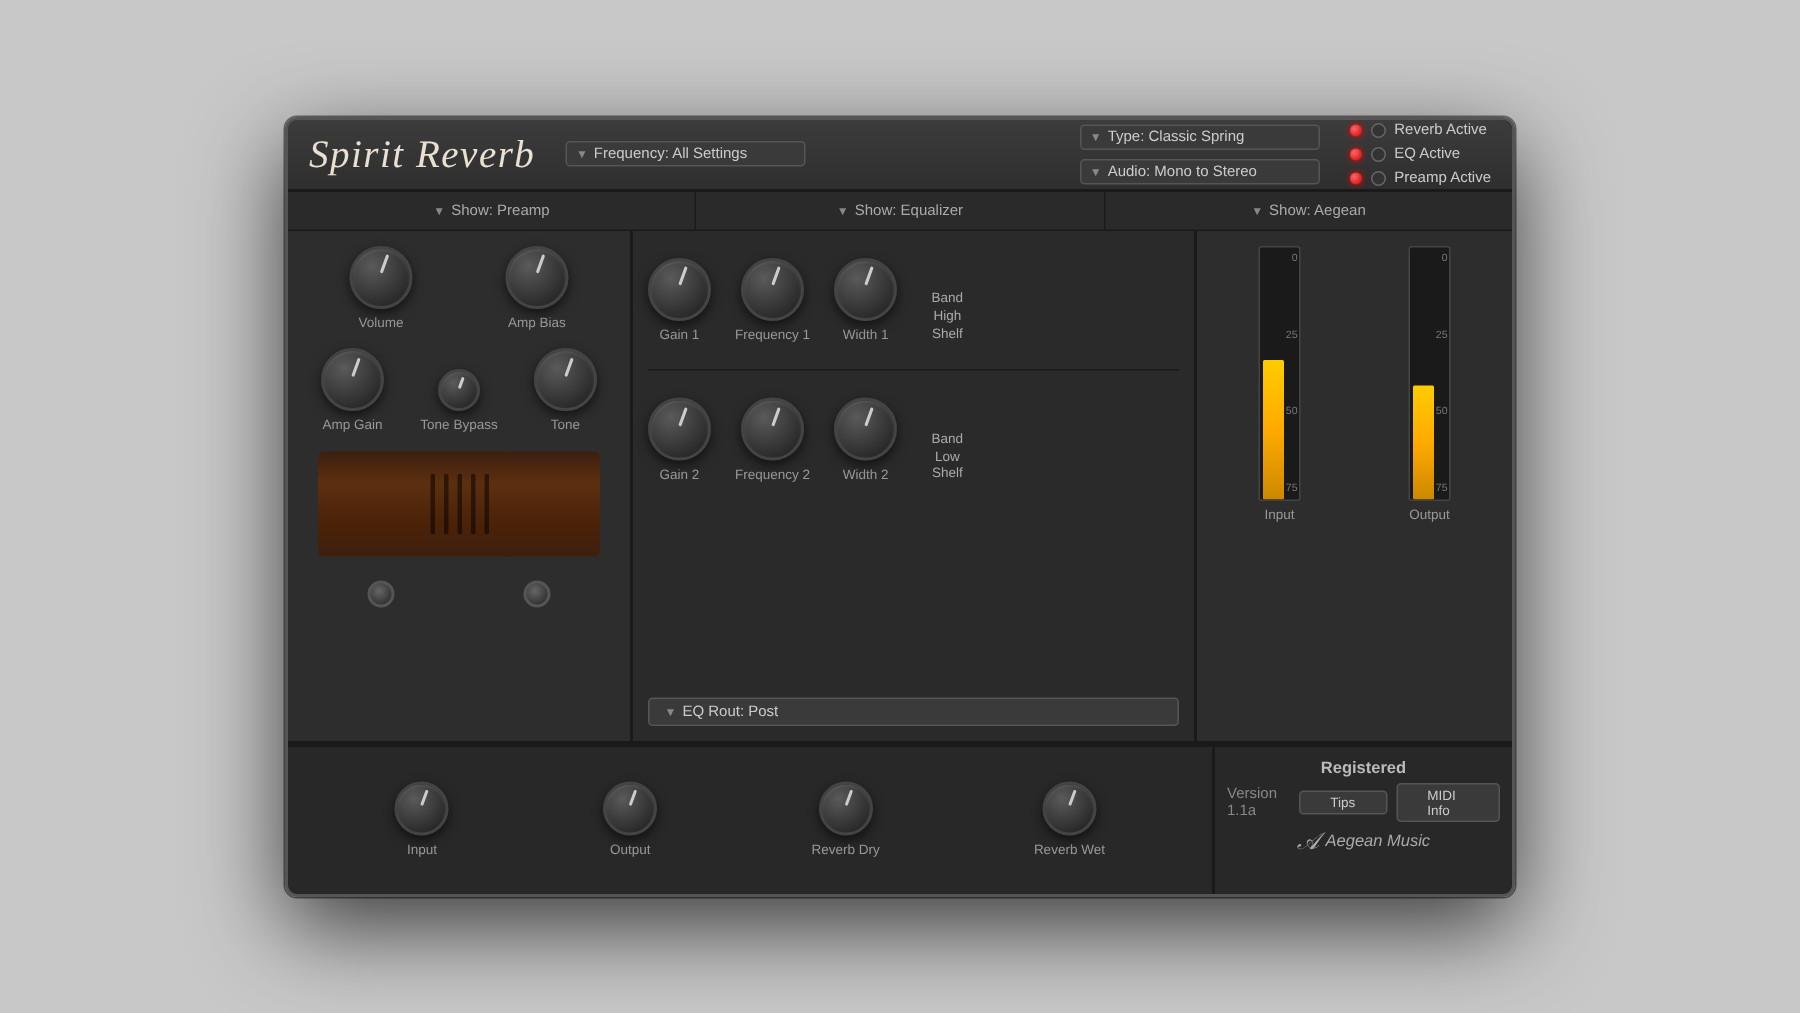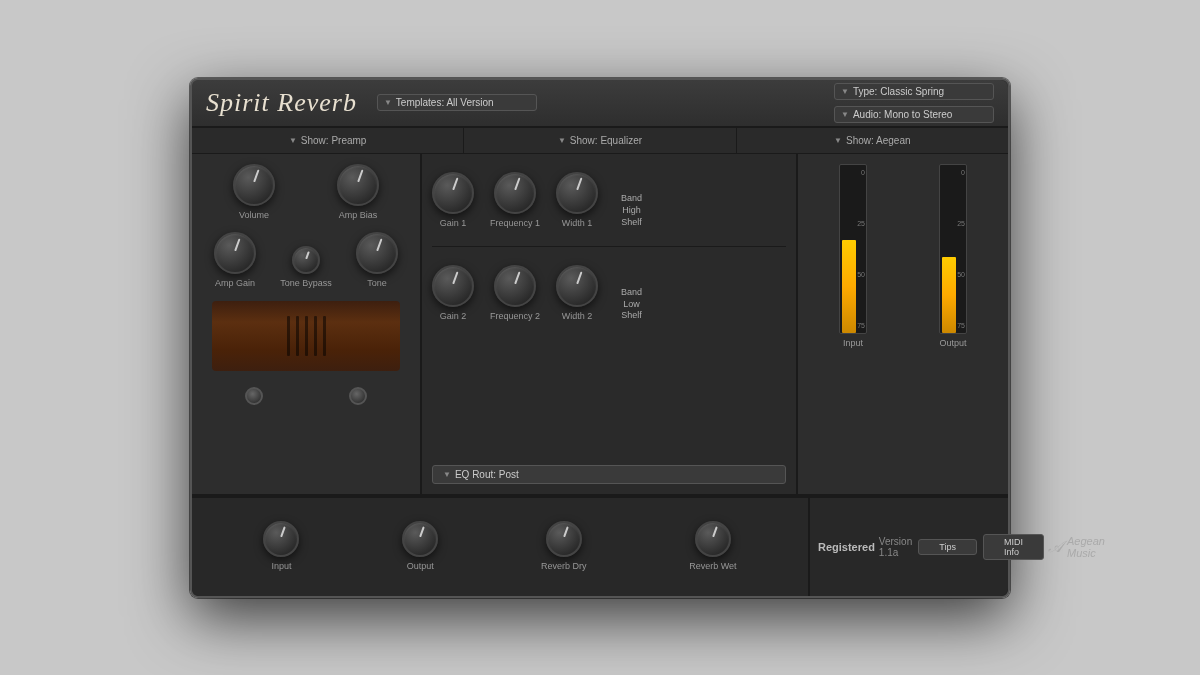--- a/index.html
+++ b/index.html
@@ -350,23 +350,23 @@
       display: flex;
       align-items: center;
       justify-content: space-around;
       padding: 0 20px;
     }
 
     .bottom-right {
       width: 200px;
       border-left: 2px solid #1a1a1a;
       display: flex;
-      flex-direction: row;
-      align-items: center;
-      justify-content: space-between;
+      flex-direction: column;
+      align-items: center;
+      justify-content: flex-start;
       gap: 4px;
       padding: 8px;
     }
 
     .registered-text {
       font-size: 11px;
       color: #bbb;
       font-weight: bold;
     }
 
@@ -401,35 +401,52 @@
 <body>
 
 <div class="plugin-shell">
 
   <div class="header">
     <div class="plugin-title">Spirit Reverb</div>
 
     <div class="header-dropdowns">
       <div class="dropdown-btn">
         <span class="dropdown-arrow">▼</span>
-        <span>Templates: All Version</span>
+        <span>Frequency: All Settings</span>
       </div>
     </div>
 
     <div class="header-right-dropdowns">
       <div class="dropdown-btn">
         <span class="dropdown-arrow">▼</span>
         <span>Type: Classic Spring</span>
       </div>
       <div class="dropdown-btn">
         <span class="dropdown-arrow">▼</span>
         <span>Audio: Mono to Stereo</span>
       </div>
     </div>
 
+    <div class="header-status">
+      <div class="status-item">
+        <div class="led-red"></div>
+        <div class="led-circle"></div>
+        <span>Reverb Active</span>
+      </div>
+      <div class="status-item">
+        <div class="led-red"></div>
+        <div class="led-circle"></div>
+        <span>EQ Active</span>
+      </div>
+      <div class="status-item">
+        <div class="led-red"></div>
+        <div class="led-circle"></div>
+        <span>Preamp Active</span>
+      </div>
+    </div>
   </div>
 
   <div class="section-bar">
     <div class="section-tab">
       <span style="color:#888;font-size:8px;">▼</span>
       <span>Show: Preamp</span>
     </div>
     <div class="section-tab">
       <span style="color:#888;font-size:8px;">▼</span>
       <span>Show: Equalizer</span>

